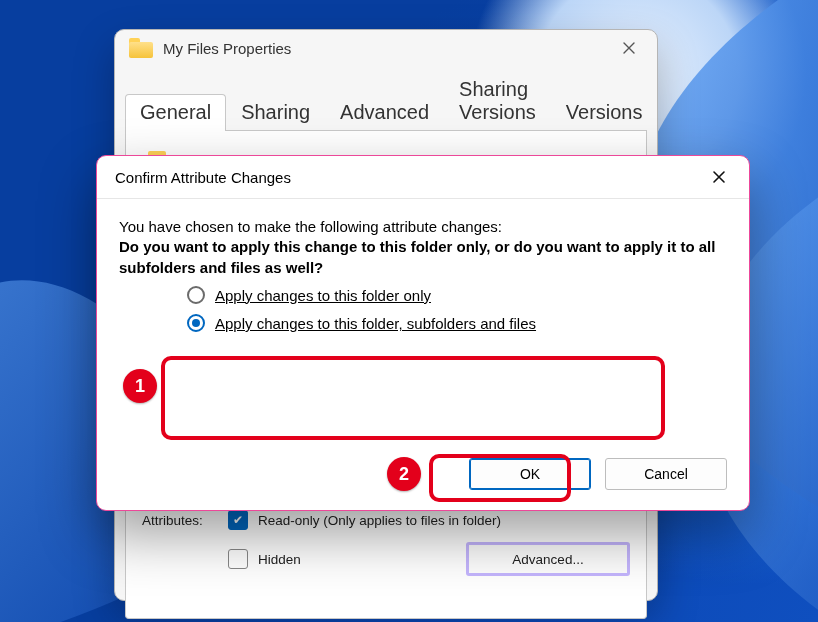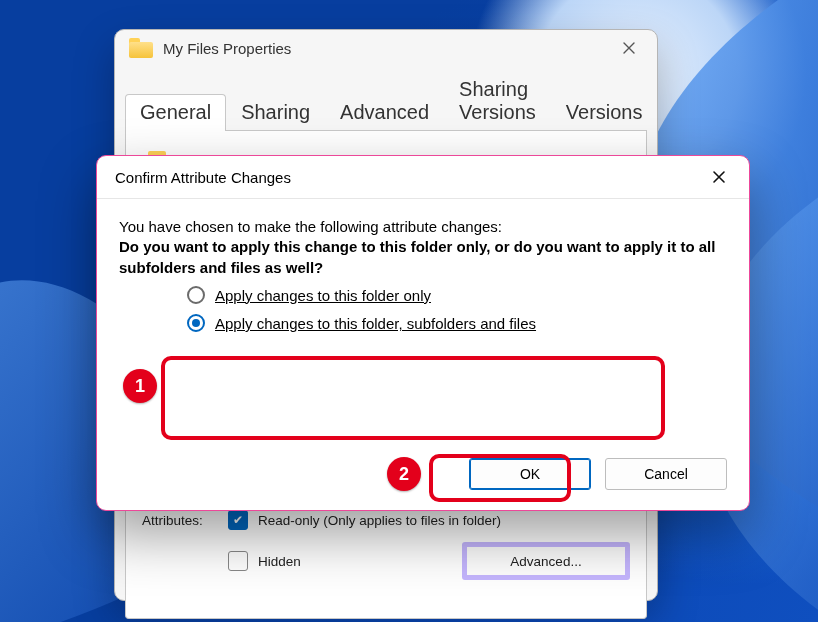--- a/index.html
+++ b/index.html
@@ -102,21 +102,21 @@
   .chk {
     width:18px; height:18px; border:1px solid #888; border-radius:3px;
     margin-right:10px; display:flex; align-items:center; justify-content:center;
     background:#fff;
   }
   .chk.checked { background:#0067c0; border-color:#0067c0; color:#fff; }
   .chk.checked::after{ content:"✔"; font-size:12px; line-height:1; }
   .adv-btn {
     margin-left:auto;
     width:158px; height:28px;
-    border:5px solid #c4b5fd; background:#fdfdfd;
+    border:3px solid #c4b5fd; background:#fdfdfd;
     display:flex; align-items:center; justify-content:center;
     border-radius:3px;
     font-size:13.5px;
   }
 
   
   .dialog {
     position:absolute;
     left:96px; top:155px;
     width:654px; height:356px;

